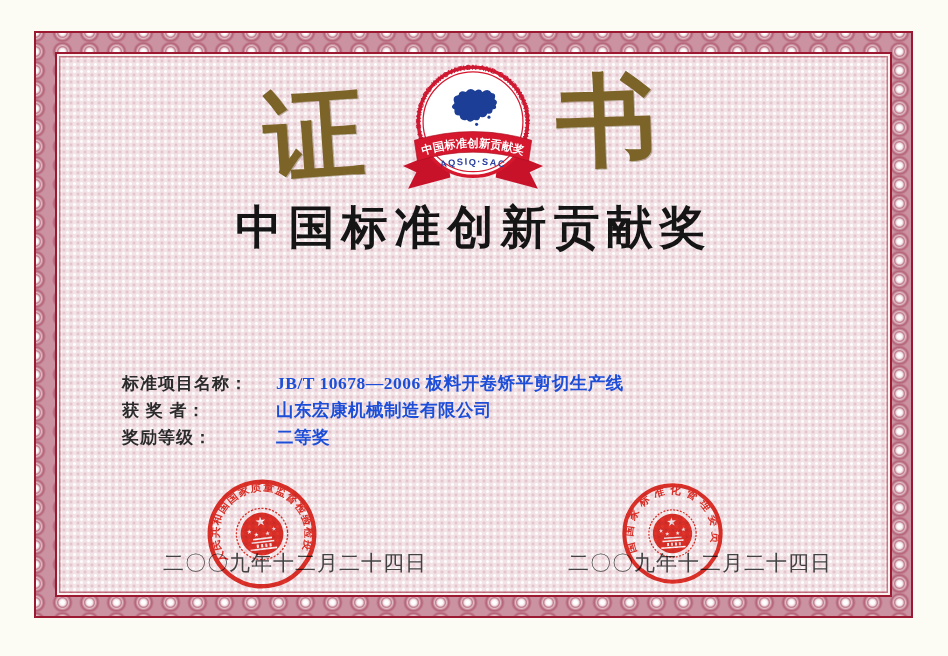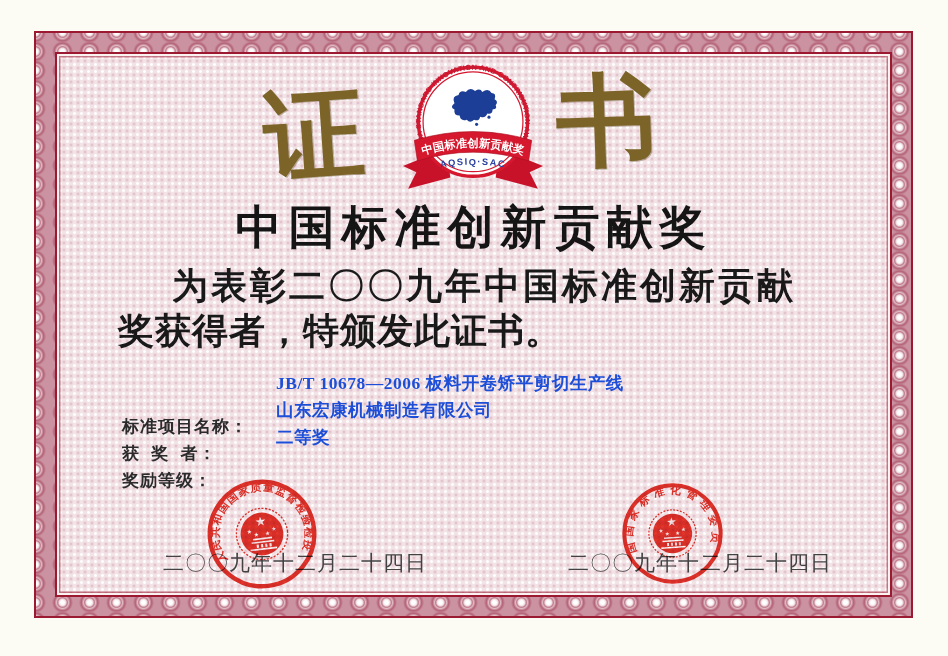--- a/index.html
+++ b/index.html
@@ -50,21 +50,21 @@
     position:absolute;font-size:36px;font-weight:700;color:#191919;
     font-family:"Liberation Serif","DejaVu Serif",serif;letter-spacing:3px;white-space:nowrap;
   }
   .body-line.l1{left:172px;top:262px;}
   .body-line.l2{left:118px;top:307px;letter-spacing:1px;}
   
   .fields{position:absolute;left:122px;top:370px;}
   .field-row{position:relative;height:27px;line-height:27px;white-space:nowrap;}
   .field-label{
     display:inline-block;min-width:116px;font-size:17px;font-weight:700;color:#2b2b2b;
-    font-family:Liberation Mono, monospace;letter-spacing:1px;margin-top:44px;
+    font-family:Liberation Sans, sans-serif;letter-spacing:1px;
   }
   .field-value{
     position:absolute;left:116px;font-size:17.5px;font-weight:700;color:#1d4ed8;
     font-family:"Liberation Serif","DejaVu Serif",serif;letter-spacing:.5px;margin-left:38px;
   }
   
   .issue-date{
     position:absolute;font-size:21px;color:#424242;letter-spacing:1px;white-space:nowrap;
     font-family:"Liberation Serif","DejaVu Serif",serif;
   }
@@ -115,22 +115,20 @@
       <textPath href="#bannerTxt" startOffset="50%" text-anchor="middle">中国标准创新贡献奖</textPath>
     </text>
 
     <text font-size="9" font-weight="bold" fill="#2a3f9e" letter-spacing="1.4" font-family="Liberation Sans, DejaVu Sans, sans-serif">
       <textPath href="#orgTxt" startOffset="50%" text-anchor="middle">AQSIQ·SAC</textPath>
     </text>
   </svg>
 
   <div class="heading">中国标准创新贡献奖</div>
 
-  <div class="body-line l1">为表彰二〇〇九年中国标准创新贡献</div>
-  <div class="body-line l2">奖获得者，特颁发此证书。</div>
 
   <div class="fields">
     <div class="field-row">
       <span class="field-label">标准项目名称：</span>
       <span class="field-value">JB/T 10678—2006 板料开卷矫平剪切生产线</span>
     </div>
     <div class="field-row">
       <span class="field-label">获 奖 者：</span>
       <span class="field-value">山东宏康机械制造有限公司</span>
     </div>

